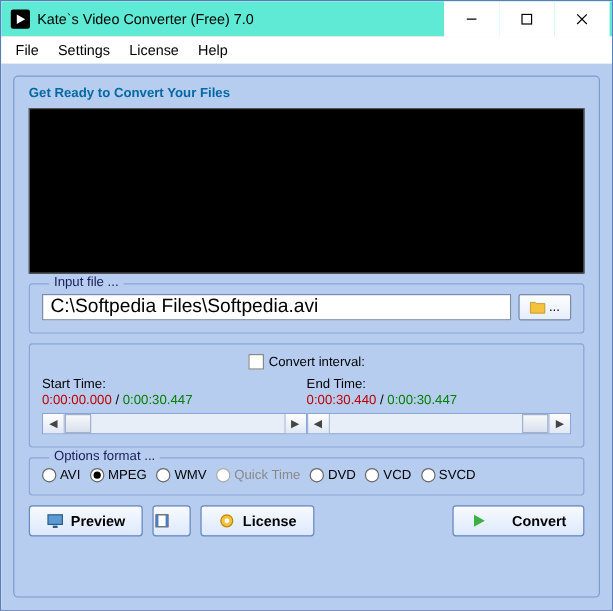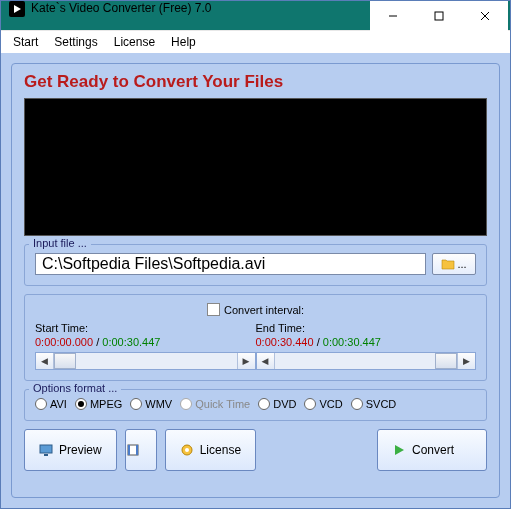--- a/index.html
+++ b/index.html
@@ -1,30 +1,30 @@
 <!DOCTYPE html>
 <html><head>
 <meta charset="utf-8">
 <style>
 *{box-sizing:border-box;margin:0;padding:0;font-family:"Segoe UI",Tahoma,sans-serif}
 body{background:#fff;width:511px;height:509px;overflow:hidden;border:1px solid #5a7db8}
-.titlebar{height:30px;display:flex;padding:0 2px 0 8px;background:#0f766e;border-bottom:1px solid #e8e8e8}
+.titlebar{height:30px;display:flex;align-items:center;padding:0 2px 0 8px;background:#5eead4;border-bottom:1px solid #e8e8e8}
 .titlebar .appicon{width:16px;height:16px;background:#000;border-radius:2px;display:flex;align-items:center;justify-content:center;margin-right:6px}
 .titlebar .appicon svg{width:10px;height:10px}
 .titlebar .title{font-size:12px;color:#000;flex:1}
 .winbtn{width:46px;height:30px;display:flex;align-items:center;justify-content:center;background:#fff}
 .winbtn svg{width:10px;height:10px}
 .menubar{height:22px;display:flex;align-items:center;padding:0 4px;background:#fff;font-size:12px}
 .menuitem{padding:2px 8px}
 .client{background:#b7cdf0;padding:10px;height:calc(100% - 52px)}
 .panel{background:#b7cdf0;border:1px solid #7a9ad0;border-radius:4px;padding:8px 12px 10px;height:100%}
-.heading{font-weight:bold;font-size:17px;color:#b91c1c;margin-bottom:6px}
+.heading{font-weight:bold;font-size:11px;color:#0369a1;margin-bottom:6px}
 .preview{width:100%;height:138px;background:#000;border:1px solid #555}
 .group{border:1px solid #8aa6d6;border-radius:3px;margin-top:8px;padding:8px 10px 10px;position:relative;background:#b7cdf0}
-.group-title{position:absolute;top:-8px;left:4px;background:#b7cdf0;padding:0 4px;font-size:11px;color:#1a1a5a}
+.group-title{position:absolute;top:-8px;left:16px;background:#b7cdf0;padding:0 4px;font-size:11px;color:#1a1a5a}
 .row{display:flex;align-items:center;gap:6px}
 .textinput{flex:1;height:22px;border:1px solid #7a8aa8;background:#fff;padding:0 6px;font-size:16px}
 .iconbtn{height:22px;width:44px;border:1px solid #7a8aa8;background:linear-gradient(#fdfdfd,#e6eefc);border-radius:2px;display:flex;align-items:center;justify-content:center;gap:2px;font-size:11px}
 .chkrow{display:flex;justify-content:center;align-items:center;gap:4px;font-size:11px;margin-bottom:6px}
 .chk{width:13px;height:13px;border:1px solid #888;background:#fff}
 .times{display:flex;}
 .timecol{flex:1;font-size:11px}
 .timelabel{color:#000;margin-bottom:2px}
 .timeval{margin-bottom:4px}
 .t-red{color:#c00000}
@@ -34,21 +34,21 @@
 .slider .arrow.right{border-right:none;border-left:1px solid #b0c0dc}
 .slider .track{flex:1;position:relative}
 .slider .thumb{position:absolute;top:0;bottom:0;width:22px;background:linear-gradient(#f8f8f8,#d8e0ee);border:1px solid #a0b0cc}
 .formats{display:flex;gap:8px;font-size:11px;align-items:center;flex-wrap:nowrap}
 .radio{display:flex;align-items:center;gap:3px;white-space:nowrap}
 .radio .dot{width:12px;height:12px;border:1px solid #666;border-radius:50%;background:#fff;display:flex;align-items:center;justify-content:center}
 .radio.selected .dot::after{content:"";width:6px;height:6px;background:#000;border-radius:50%}
 .radio.disabled{color:#888}
 .radio.disabled .dot{border-color:#aaa}
 .btnrow{display:flex;gap:8px;margin-top:8px;align-items:center}
-.bigbtn{height:42px;border:1px solid #6a88c0;background:linear-gradient(#f8fbff,#dce8fc);border-radius:3px;display:flex;align-items:center;justify-content:flex-start;gap:6px;font-size:12px;font-weight:normal;padding:0 14px}
+.bigbtn{height:26px;border:1px solid #6a88c0;background:linear-gradient(#f8fbff,#dce8fc);border-radius:3px;display:flex;align-items:center;justify-content:space-between;gap:6px;font-size:12px;font-weight:bold;padding:0 14px}
 .bigbtn.small{width:32px;padding:0}
 .spacer{flex:1}
 .ic{display:inline-flex;width:14px;height:14px;align-items:center;justify-content:center}
 </style>
 </head>
 <body>
 
 <div class="titlebar">
   <span class="appicon">
     <svg viewBox="0 0 10 10">
@@ -68,21 +68,21 @@
     </div>
   <div class="winbtn close">
       <svg viewBox="0 0 10 10">
         <line x1="1" y1="1" x2="9" y2="9" stroke="#000" stroke-width="1"></line>
         <line x1="9" y1="1" x2="1" y2="9" stroke="#000" stroke-width="1"></line>
       </svg>
     </div>
 </div>
 
 <div class="menubar">
-  <div class="menuitem">Start</div>
+  <div class="menuitem">File</div>
   <div class="menuitem">Settings</div>
   <div class="menuitem">License</div>
   <div class="menuitem">Help</div>
 </div>
 
 <div class="client">
   <div class="panel">
     <div class="heading">Get Ready to Convert Your Files</div>
     <div class="preview"></div>
 

